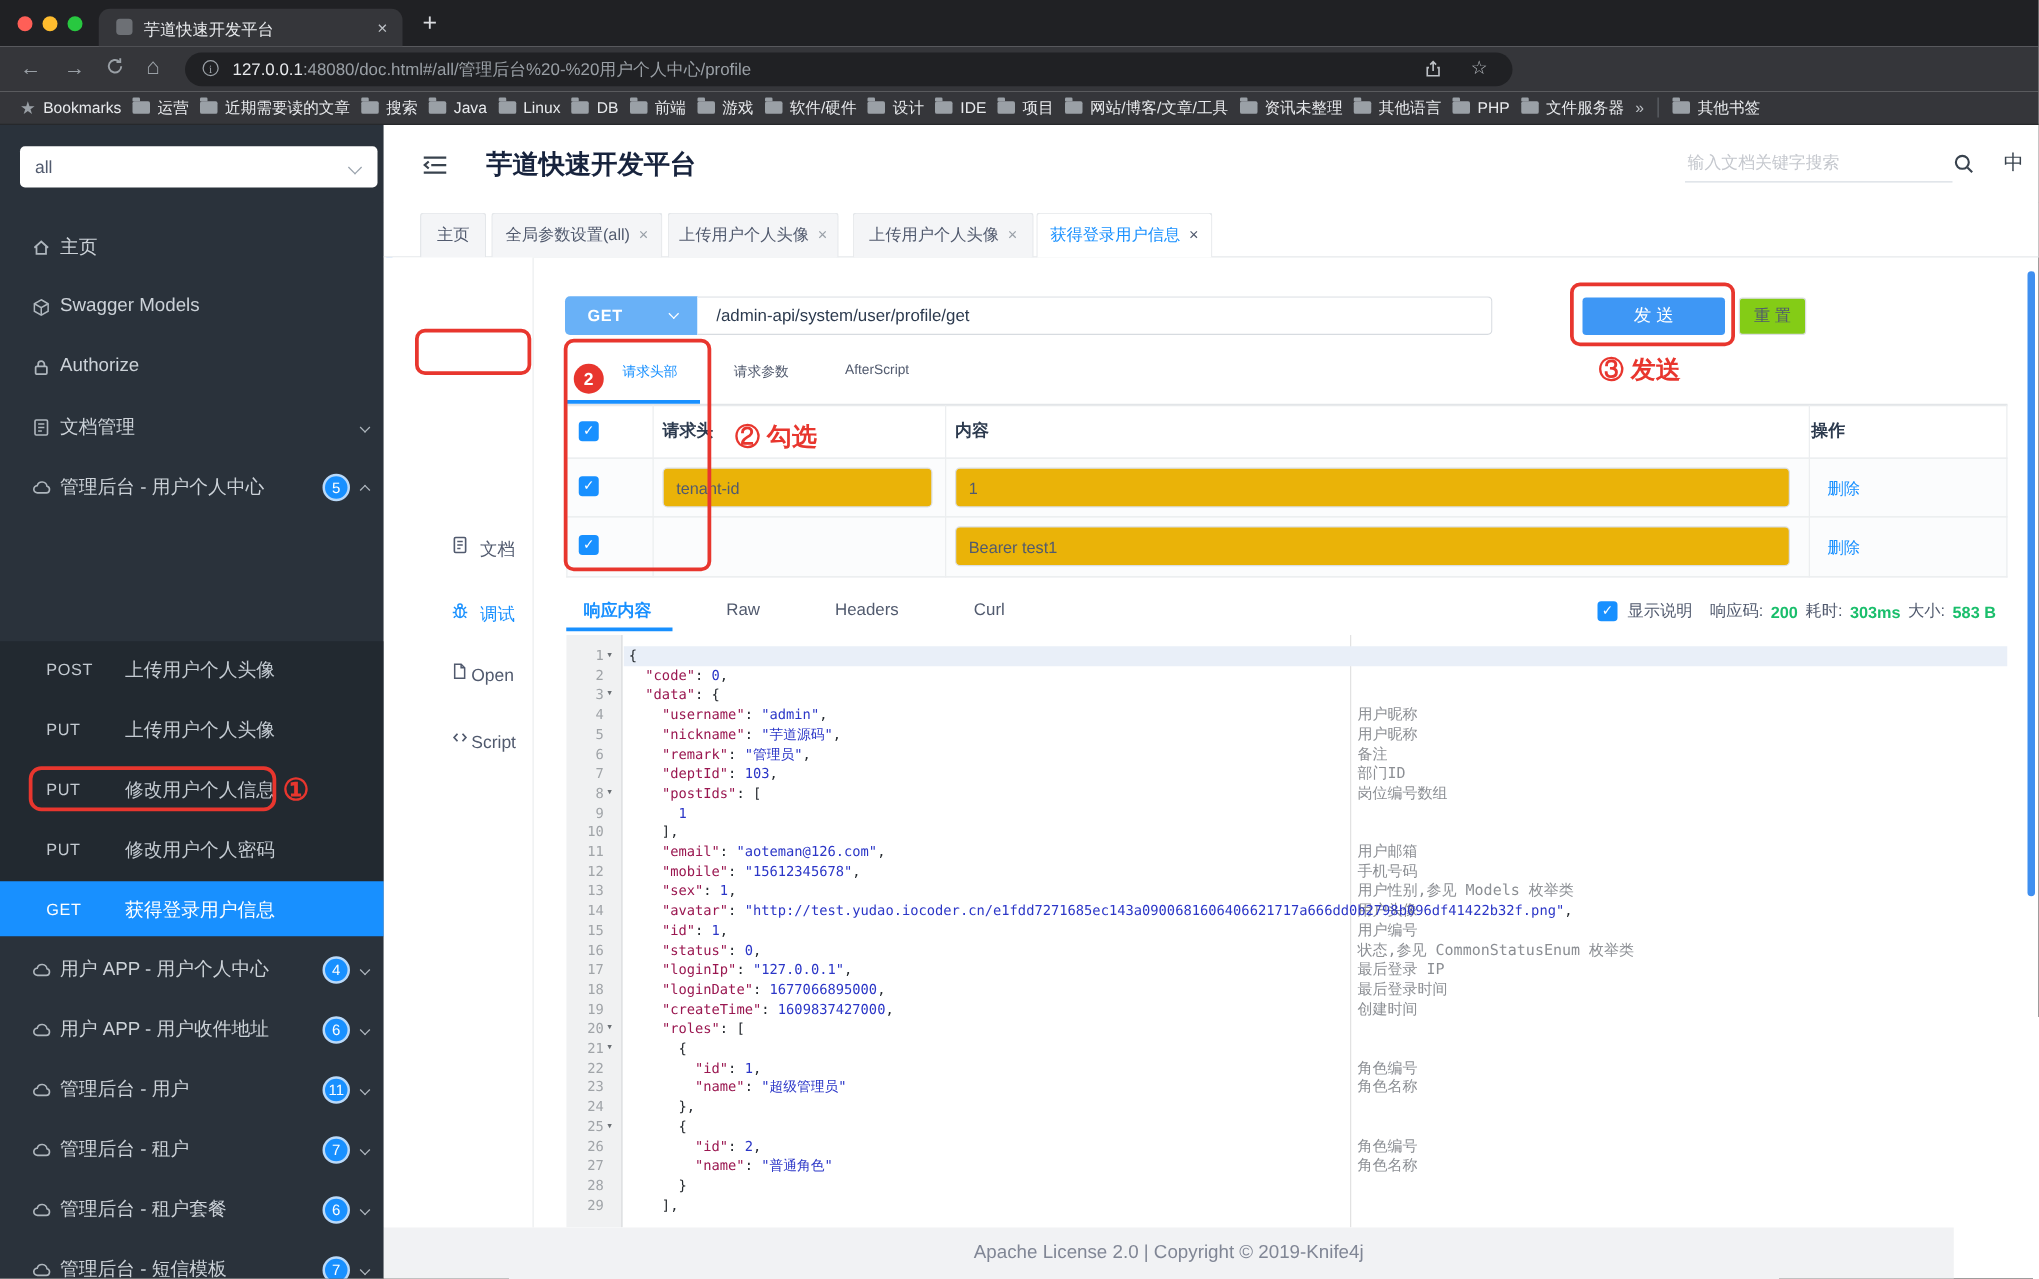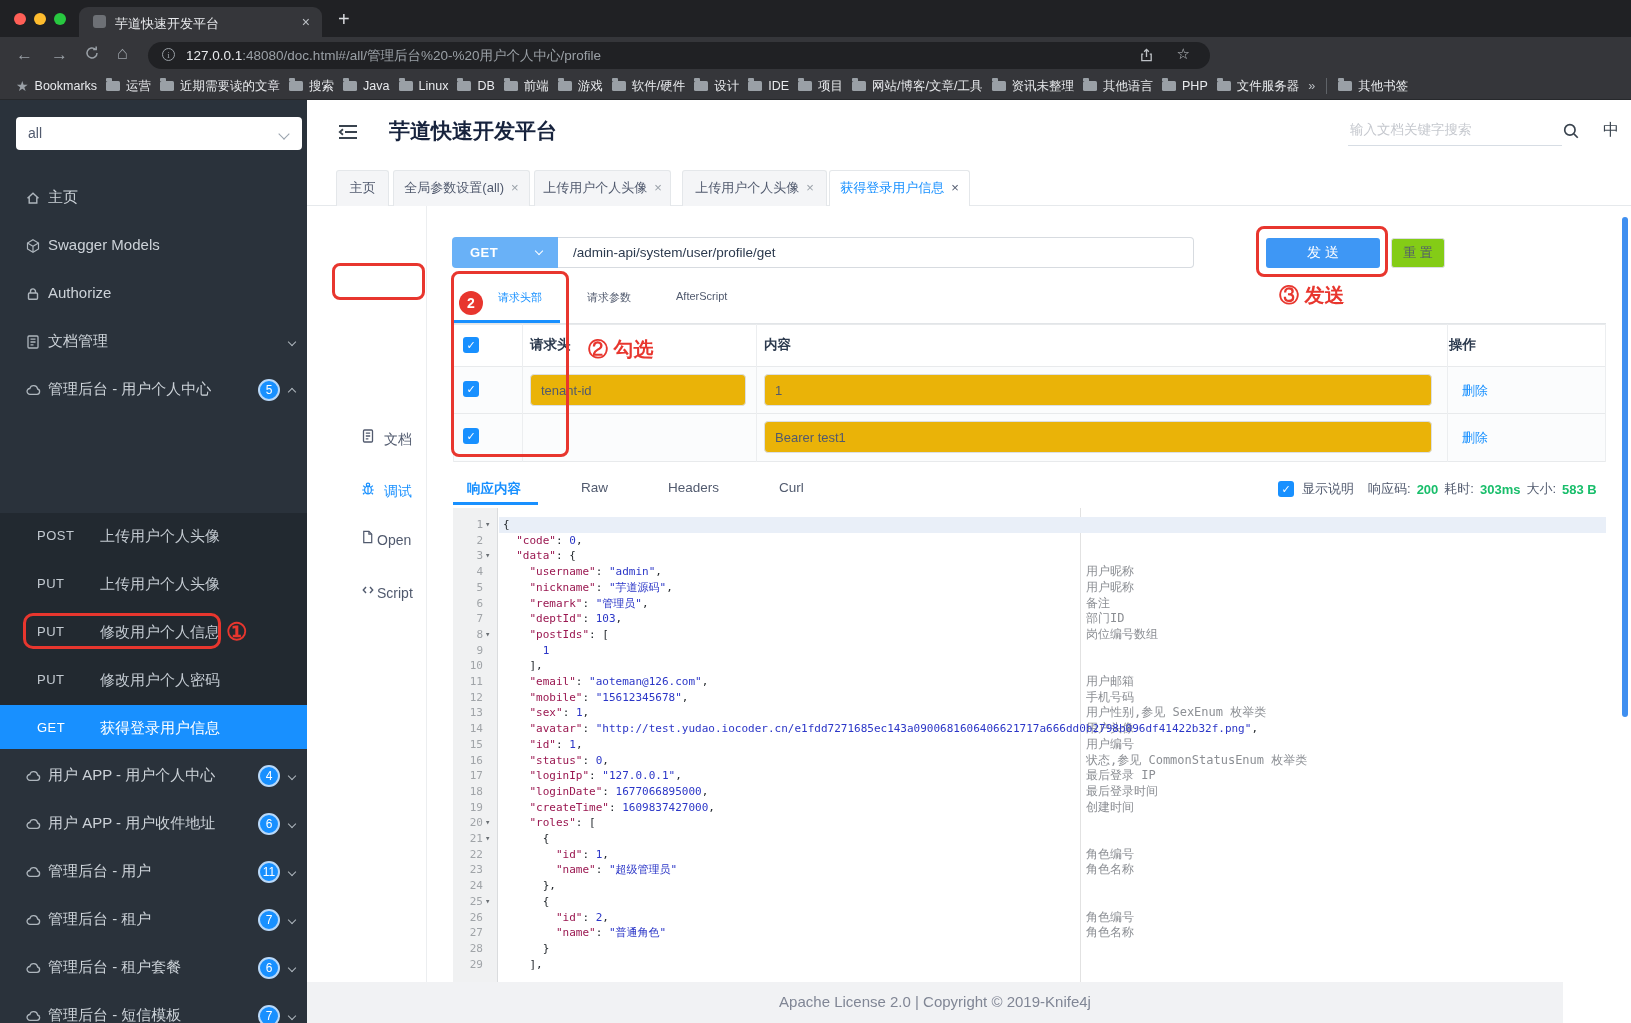--- a/index.html
+++ b/index.html
@@ -630,21 +630,21 @@
           <span class="desc">用户邮箱</span>
         </div>
         <div class="cl" style="top: 181.7px;">
           <span class="num">12</span>
           <span class="code"><span class="cseg-p">    </span><span class="cseg-k">"mobile"</span><span class="cseg-p">: </span><span class="cseg-v">"15612345678"</span><span class="cseg-p">,</span></span>
           <span class="desc">手机号码</span>
         </div>
         <div class="cl" style="top: 197.4px;">
           <span class="num">13</span>
           <span class="code"><span class="cseg-p">    </span><span class="cseg-k">"sex"</span><span class="cseg-p">: </span><span class="cseg-v">1</span><span class="cseg-p">,</span></span>
-          <span class="desc">用户性别,参见 SexEnum 枚举类</span>
+          <span class="desc">用户性别,参见 Models 枚举类</span>
         </div>
         <div class="cl" style="top: 213.1px;">
           <span class="num">14</span>
           <span class="code"><span class="cseg-p">    </span><span class="cseg-k">"avatar"</span><span class="cseg-p">: </span><span class="cseg-v">"http://test.yudao.iocoder.cn/e1fdd7271685ec143a0900681606406621717a666dd0b2798b096df41422b32f.png"</span><span class="cseg-p">,</span></span>
           <span class="desc">用户头像</span>
         </div>
         <div class="cl" style="top: 228.8px;">
           <span class="num">15</span>
           <span class="code"><span class="cseg-p">    </span><span class="cseg-k">"id"</span><span class="cseg-p">: </span><span class="cseg-v">1</span><span class="cseg-p">,</span></span>
           <span class="desc">用户编号</span>

